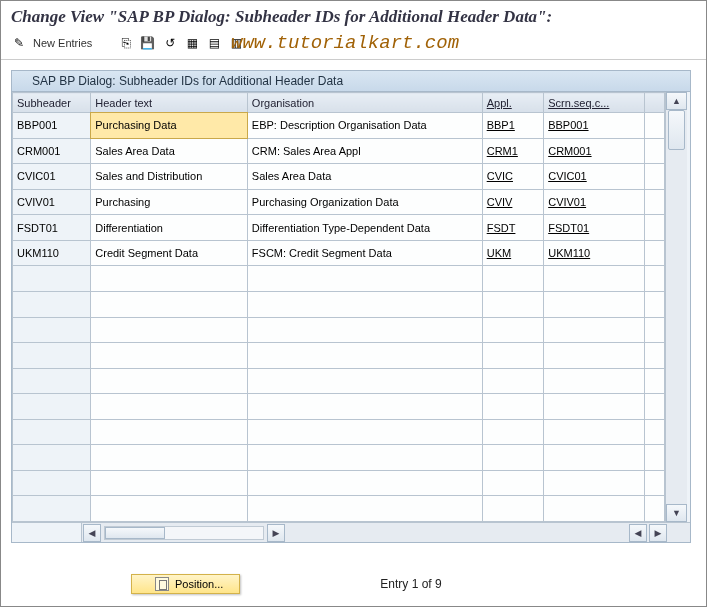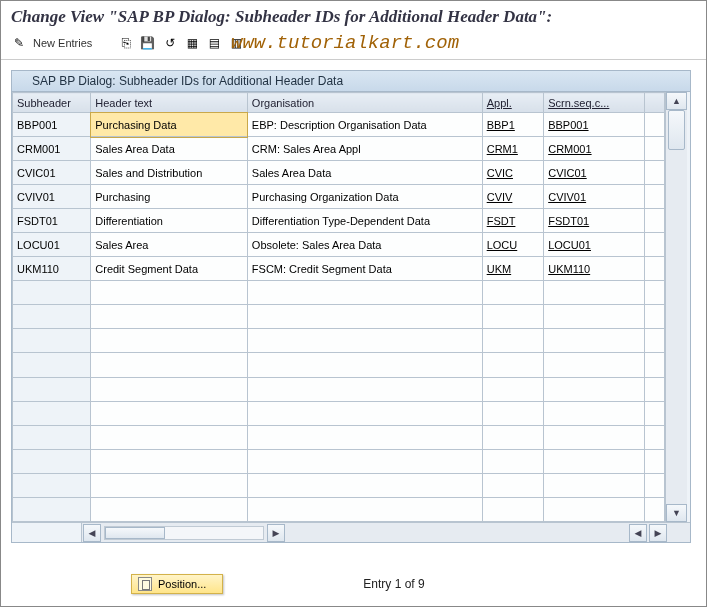--- a/index.html
+++ b/index.html
@@ -140,21 +140,21 @@
   .bottom-bar {
     position:absolute;
     bottom:12px; left:0; right:0;
     display:flex; align-items:center;
     padding:0 20px 0 130px;
   }
   .position-btn {
     display:flex; align-items:center;
     border:1px solid #d3b24a;
     background:linear-gradient(#fff4c8,#ffe58a);
-    padding:2px 16px 2px 6px;
+    padding:2px 16px 2px 23px;
     font-size:11px;
     box-shadow:1px 1px 2px rgba(0,0,0,0.25);
     cursor:pointer;
   }
   .position-btn .picon{
     width:14px;height:14px;
     border:1px solid #888;background:#fffbe0;
     margin-right:6px;display:inline-block;
     position:relative;
   }
@@ -229,28 +229,20 @@
             <td class="col3">CVIV</td>
             <td class="col4">CVIV01</td>
             <td class="col5"></td>
           </tr>
           <tr>
             <td class="col0 col0">FSDT01</td>
             <td class="col1">Differentiation</td>
             <td class="col2">Differentiation Type-Dependent Data</td>
             <td class="col3">FSDT</td>
             <td class="col4">FSDT01</td>
-            <td class="col5"></td>
-          </tr>
-          <tr>
-            <td class="col0 col0">LOCU01</td>
-            <td class="col1">Sales Area</td>
-            <td class="col2">Obsolete: Sales Area Data</td>
-            <td class="col3">LOCU</td>
-            <td class="col4">LOCU01</td>
             <td class="col5"></td>
           </tr>
           <tr>
             <td class="col0 col0">UKM110</td>
             <td class="col1">Credit Segment Data</td>
             <td class="col2">FSCM: Credit Segment Data</td>
             <td class="col3">UKM</td>
             <td class="col4">UKM110</td>
             <td class="col5"></td>
           </tr>

